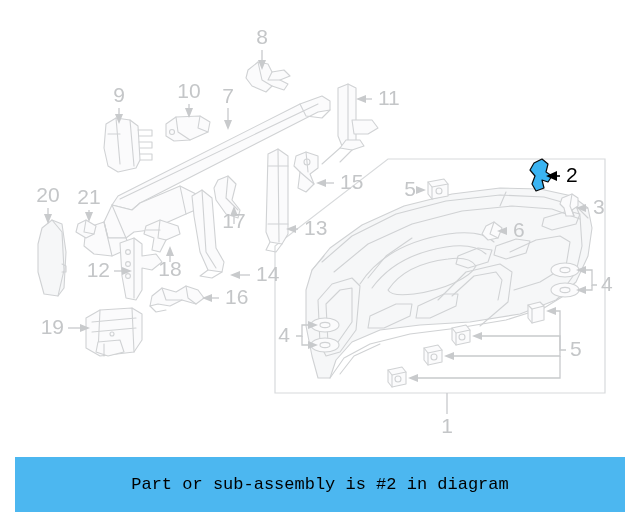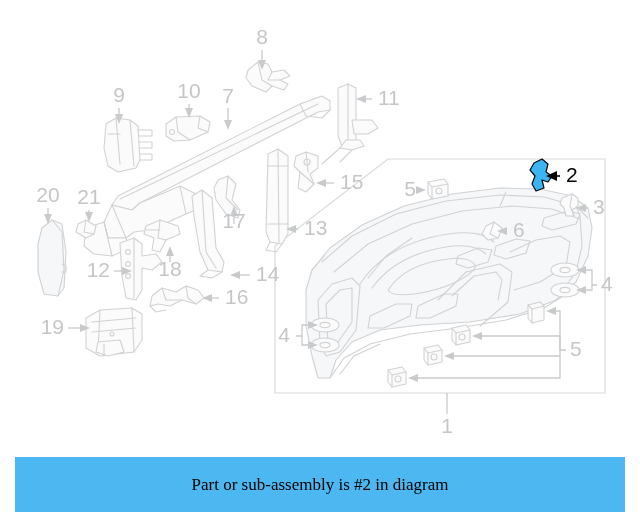--- a/index.html
+++ b/index.html
@@ -35,21 +35,21 @@
     height: 55px;
     background: #4cb7f0;
     box-sizing: border-box;
     display: flex;
     flex-direction: column;
     align-items: center;
     justify-content: center;
   }
   .footer-line {
     color: #000000;
-    font-family: Liberation Serif, serif;
+    font-family: Liberation Mono, monospace;
     font-size: 17px;
     line-height: 21px;
     white-space: nowrap;
     text-align: center;
   }
   
   .part-stroke {
     fill: none;
     stroke: #d0d2d4;
     stroke-width: 1.1;

